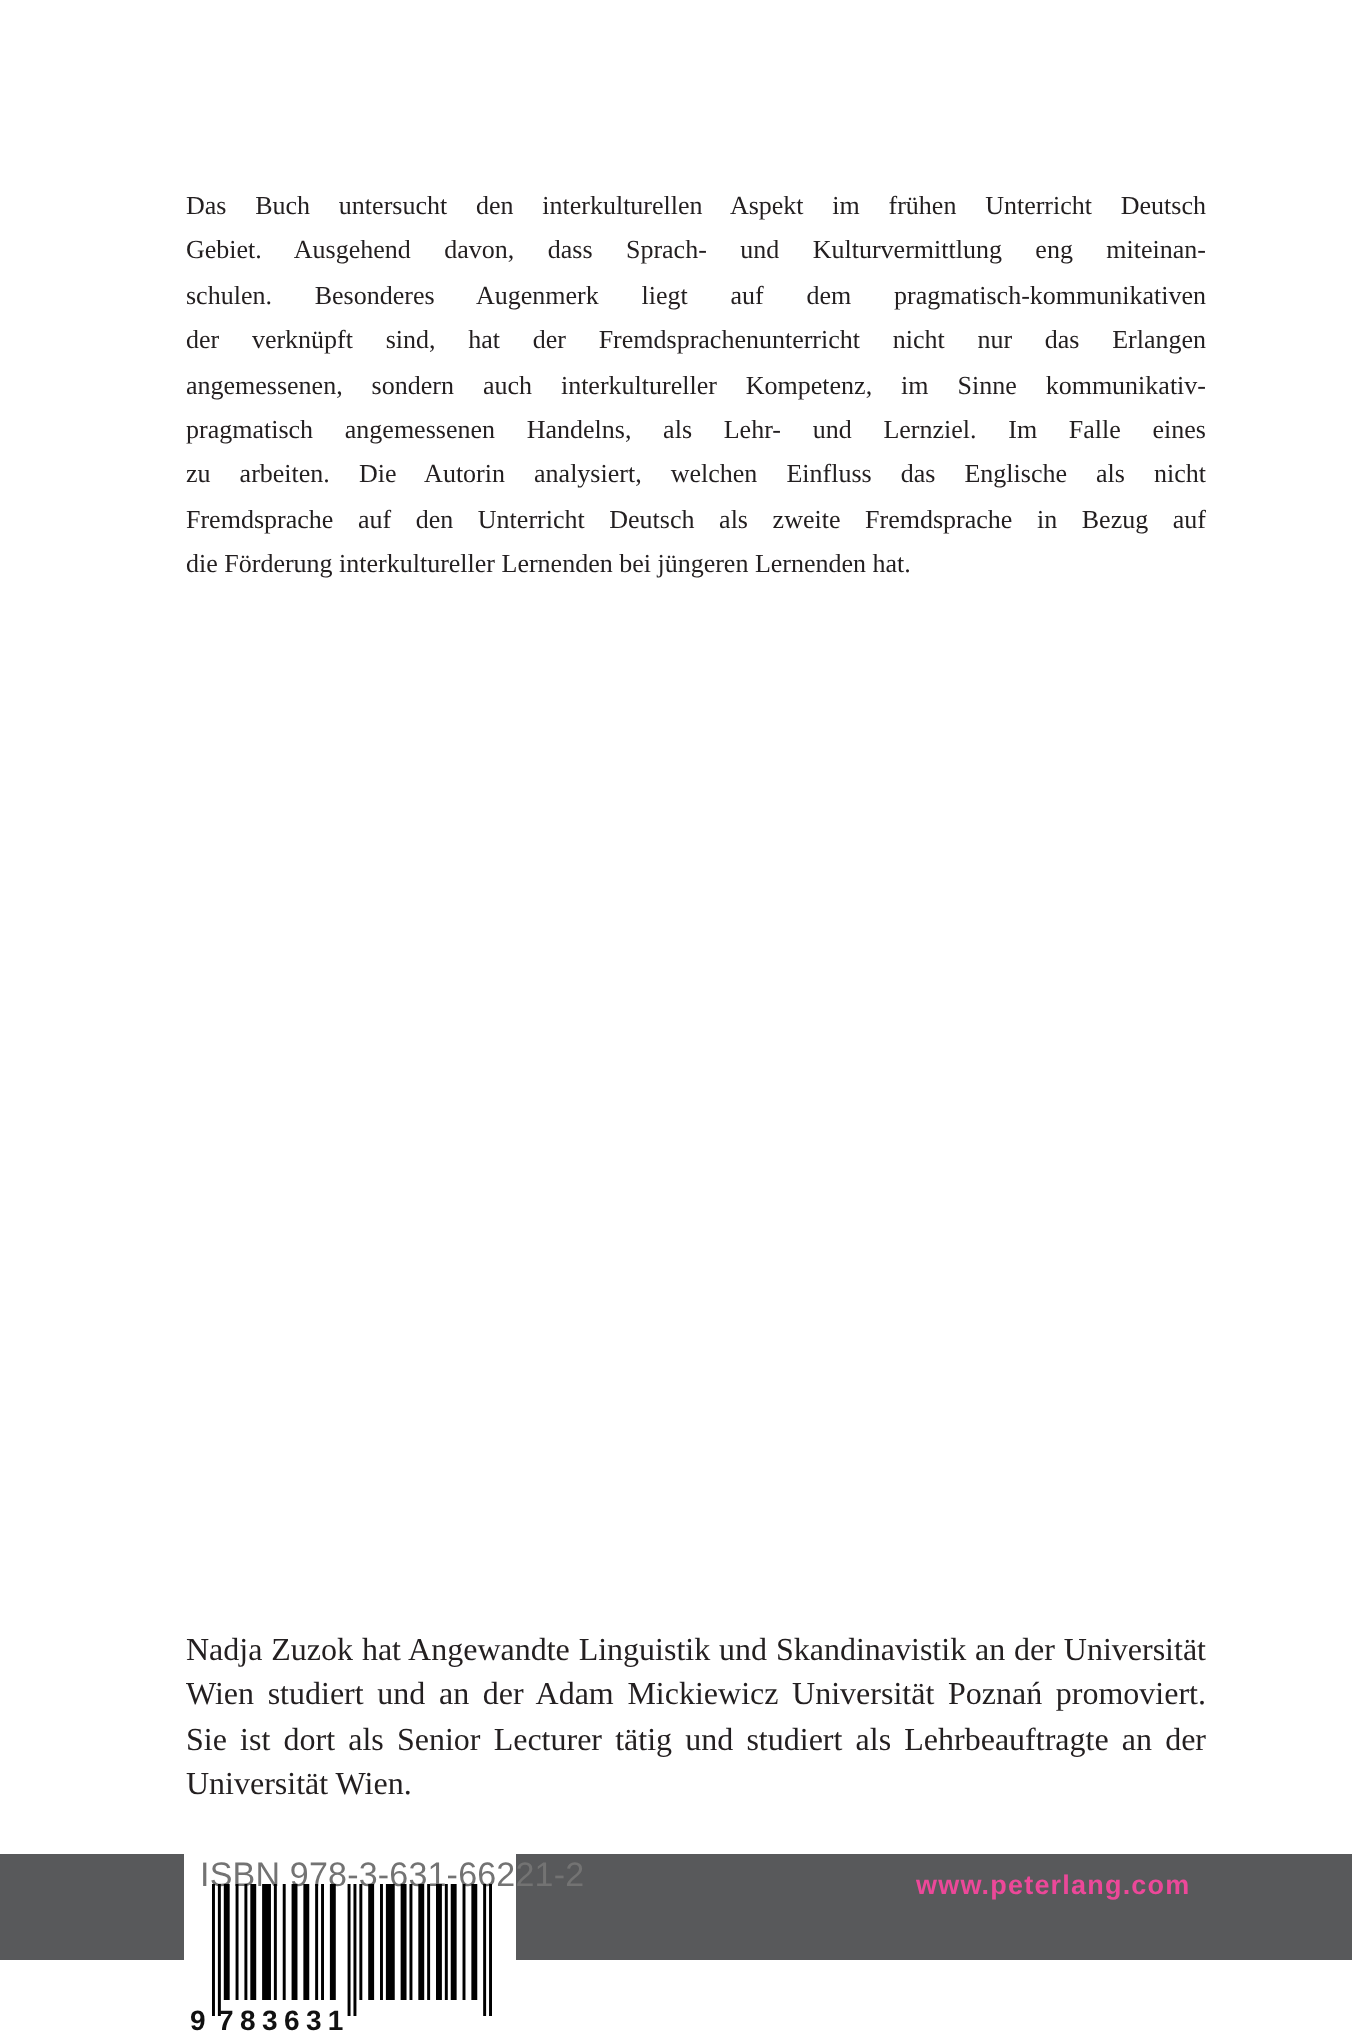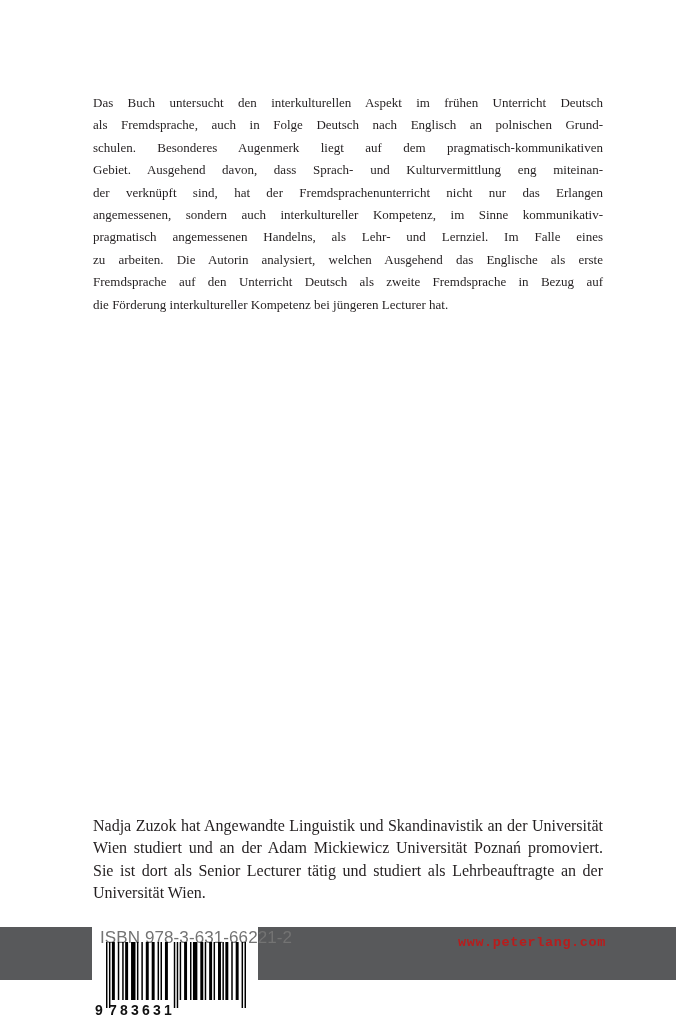--- a/index.html
+++ b/index.html
@@ -50,22 +50,22 @@
       top: 927px;
       height: 53px;
       background: #58595b;
     }
     .band-left { left: 0; width: 92px; }
     .band-right { left: 258px; width: 418px; }
     .url {
       position: absolute;
       left: 458px;
       top: 935px;
-      color: #b91c1c;
-      font-family: Liberation Mono, monospace;
+      color: #ec4899;
+      font-family: Liberation Sans, sans-serif;
       font-size: 13.5px;
       letter-spacing: 0.6px;
       font-weight: 600;
     }
     .barcode-box {
       position: absolute;
       left: 92px;
       top: 920px;
       width: 166px;
       height: 100px;
@@ -100,29 +100,28 @@
     }
     .ean-first { position: absolute; left: 0; top: 0; }
     .ean-left { position: absolute; left: 14px; top: 0; letter-spacing: 3.2px; text-align: center; }
     .ean-right { position: absolute; left: 81px; top: 0; letter-spacing: 3.2px; margin-top: 28px; }
   </style>
 </head>
 <body>
 
 <div class="blurb">
   <span class="line">Das Buch untersucht den interkulturellen Aspekt im frühen Unterricht Deutsch</span>
-  <span class="line">als Fremdsprache, auch in Folge Deutsch nach Englisch an polnischen Grund-</span>
+  <span class="line">Gebiet. Ausgehend davon, dass Sprach- und Kulturvermittlung eng miteinan-</span>
   <span class="line">schulen. Besonderes Augenmerk liegt auf dem pragmatisch-kommunikativen</span>
-  <span class="line">Gebiet. Ausgehend davon, dass Sprach- und Kulturvermittlung eng miteinan-</span>
   <span class="line">der verknüpft sind, hat der Fremdsprachenunterricht nicht nur das Erlangen</span>
   <span class="line">angemessenen, sondern auch interkultureller Kompetenz, im Sinne kommunikativ-</span>
   <span class="line">pragmatisch angemessenen Handelns, als Lehr- und Lernziel. Im Falle eines</span>
-  <span class="line">zu arbeiten. Die Autorin analysiert, welchen Ausgehend das Englische als erste</span>
+  <span class="line">zu arbeiten. Die Autorin analysiert, welchen Einfluss das Englische als nicht</span>
   <span class="line">Fremdsprache auf den Unterricht Deutsch als zweite Fremdsprache in Bezug auf</span>
-  <span class="line last">die Förderung interkultureller Kompetenz bei jüngeren Lecturer hat.</span>
+  <span class="line last">die Förderung interkultureller Lernenden bei jüngeren Lernenden hat.</span>
 </div>
 
 <div class="bio">
   <span class="line">Nadja Zuzok hat Angewandte Linguistik und Skandinavistik an der Universität</span>
   <span class="line">Wien studiert und an der Adam Mickiewicz Universität Poznań promoviert.</span>
   <span class="line">Sie ist dort als Senior Lecturer tätig und studiert als Lehrbeauftragte an der</span>
   <span class="line last">Universität Wien.</span>
 </div>
 
 <div class="band band-left"></div>

